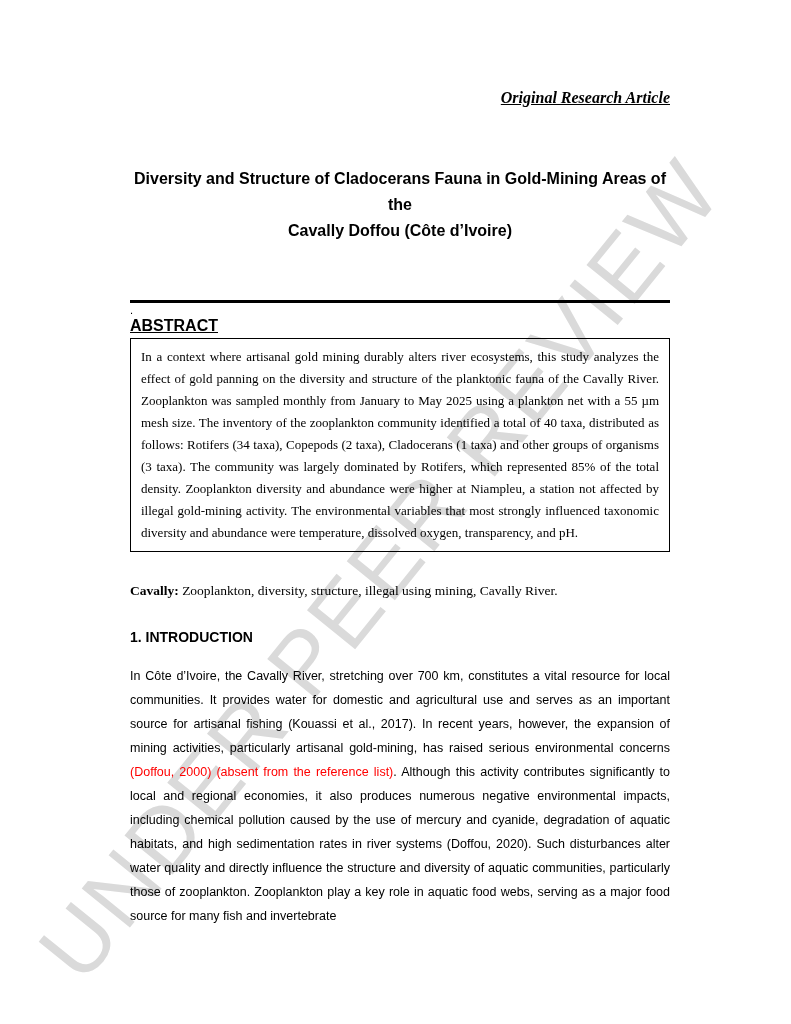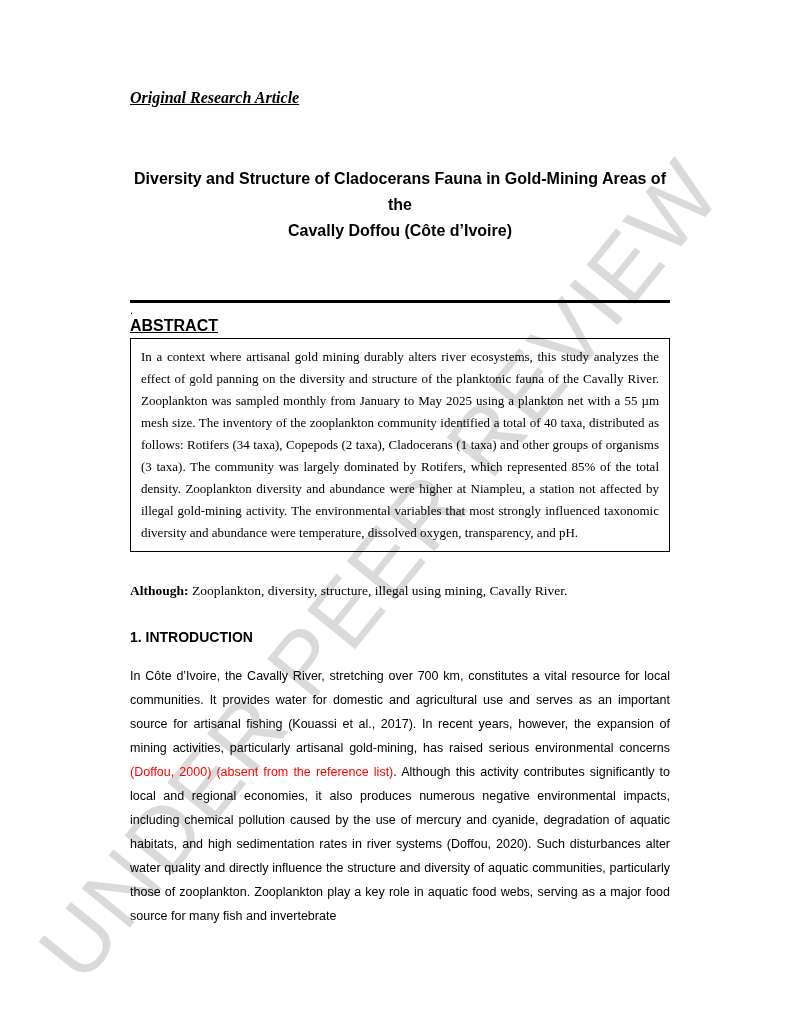--- a/index.html
+++ b/index.html
@@ -35,21 +35,21 @@
   }
   .content {
     position: absolute;
     left: 130px;
     width: 540px;
     top: 0;
     z-index: 1;
   }
   .article-type {
     margin: 88px 0 0 0;
-    text-align: left;
+    text-align: right;
     font-family: "Liberation Serif", serif;
     font-size: 16px;
     font-weight: bold;
     font-style: italic;
     text-decoration: underline;
     line-height: 20px;
   }
   .title {
     margin: 58px 0 0 0;
     text-align: center;
@@ -131,21 +131,21 @@
 
     <div class="stray-period">.</div>
 
     <h2 class="abstract-heading">ABSTRACT</h2>
 
     <div class="abstract-box">
       <p class="abstract-text">In a context where artisanal gold mining durably alters river ecosystems, this study analyzes the effect of gold panning on the diversity and structure of the planktonic fauna of the Cavally River. Zooplankton was sampled monthly from January to May 2025 using a plankton net with a 55 µm mesh size. The inventory of the zooplankton community identified a total of 40 taxa, distributed as follows: Rotifers (34 taxa), Copepods (2 taxa), Cladocerans (1 taxa) and other groups of organisms (3 taxa). The community was largely dominated by Rotifers, which represented 85% of the total density. Zooplankton diversity and abundance were higher at Niampleu, a station not affected by illegal gold-mining activity. The environmental variables that most strongly influenced taxonomic diversity and abundance were temperature, dissolved oxygen, transparency, and pH.</p>
     </div>
 
     <p class="keywords">
-      <span class="keywords-label">Although:</span><span> Zooplankton, diversity, structure, illegal using mining, Cavally River.</span>
+      <span class="keywords-label">Cavally:</span><span> Zooplankton, diversity, structure, illegal using mining, Cavally River.</span>
     </p>
 
     <h2 class="section-heading">1. INTRODUCTION</h2>
 
     <p class="body-text">
       <span>In Côte d’Ivoire, the Cavally River, stretching over 700 km, constitutes a vital resource for local communities. It provides water for domestic and agricultural use and serves as an important source for artisanal fishing (Kouassi et al., 2017). In recent years, however, the expansion of mining activities, particularly artisanal gold-mining, has raised serious environmental concerns </span><span class="flagged">(Doffou, 2000) (absent from the reference list)</span><span>. Although this activity contributes significantly to local and regional economies, it also produces numerous negative environmental impacts, including chemical pollution caused by the use of mercury and cyanide, degradation of aquatic habitats, and high sedimentation rates in river systems (Doffou, 2020). Such disturbances alter water quality and directly influence the structure and diversity of aquatic communities, particularly those of zooplankton. Zooplankton play a key role in aquatic food webs, serving as a major food source for many fish and invertebrate</span>
     </p>
 
   </div>
 </div>

